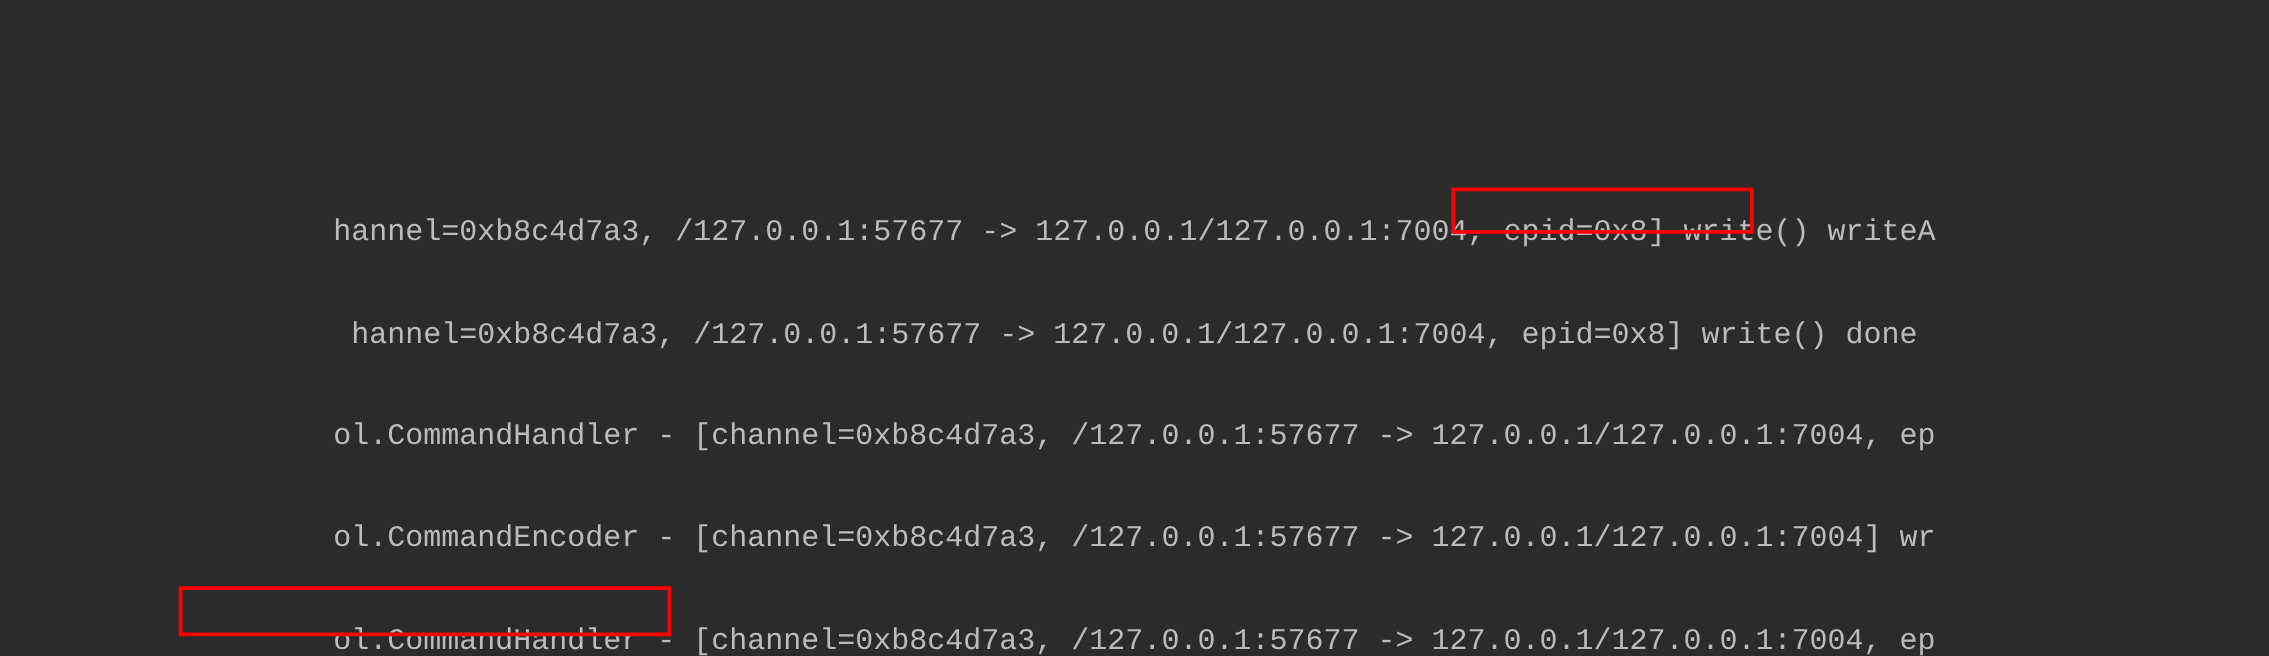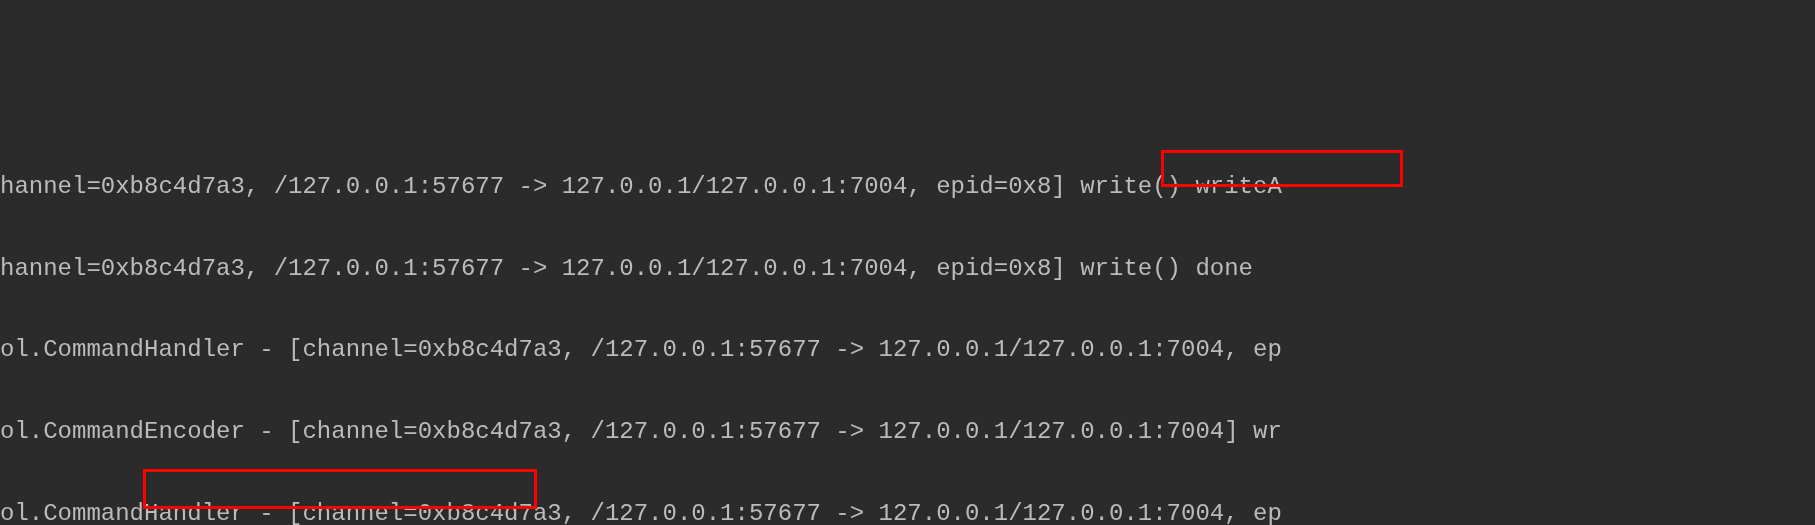--- a/index.html
+++ b/index.html
@@ -1,18 +1,19 @@
 <!DOCTYPE html>
 <html><head>
   <meta charset="utf-8">
   <style>
     * {
       margin: 0;
       padding: 0;
       box-sizing: border-box;
+      text-align: center;
     }
     body {
       background-color: #2b2b2b;
       color: #bbbbbb;
       font-family: 'Consolas', 'Monaco', 'Courier New', monospace;
       font-size: 24px;
       line-height: 1.7;
       padding: 4px 0;
       overflow: hidden;
       width: 1815px;

